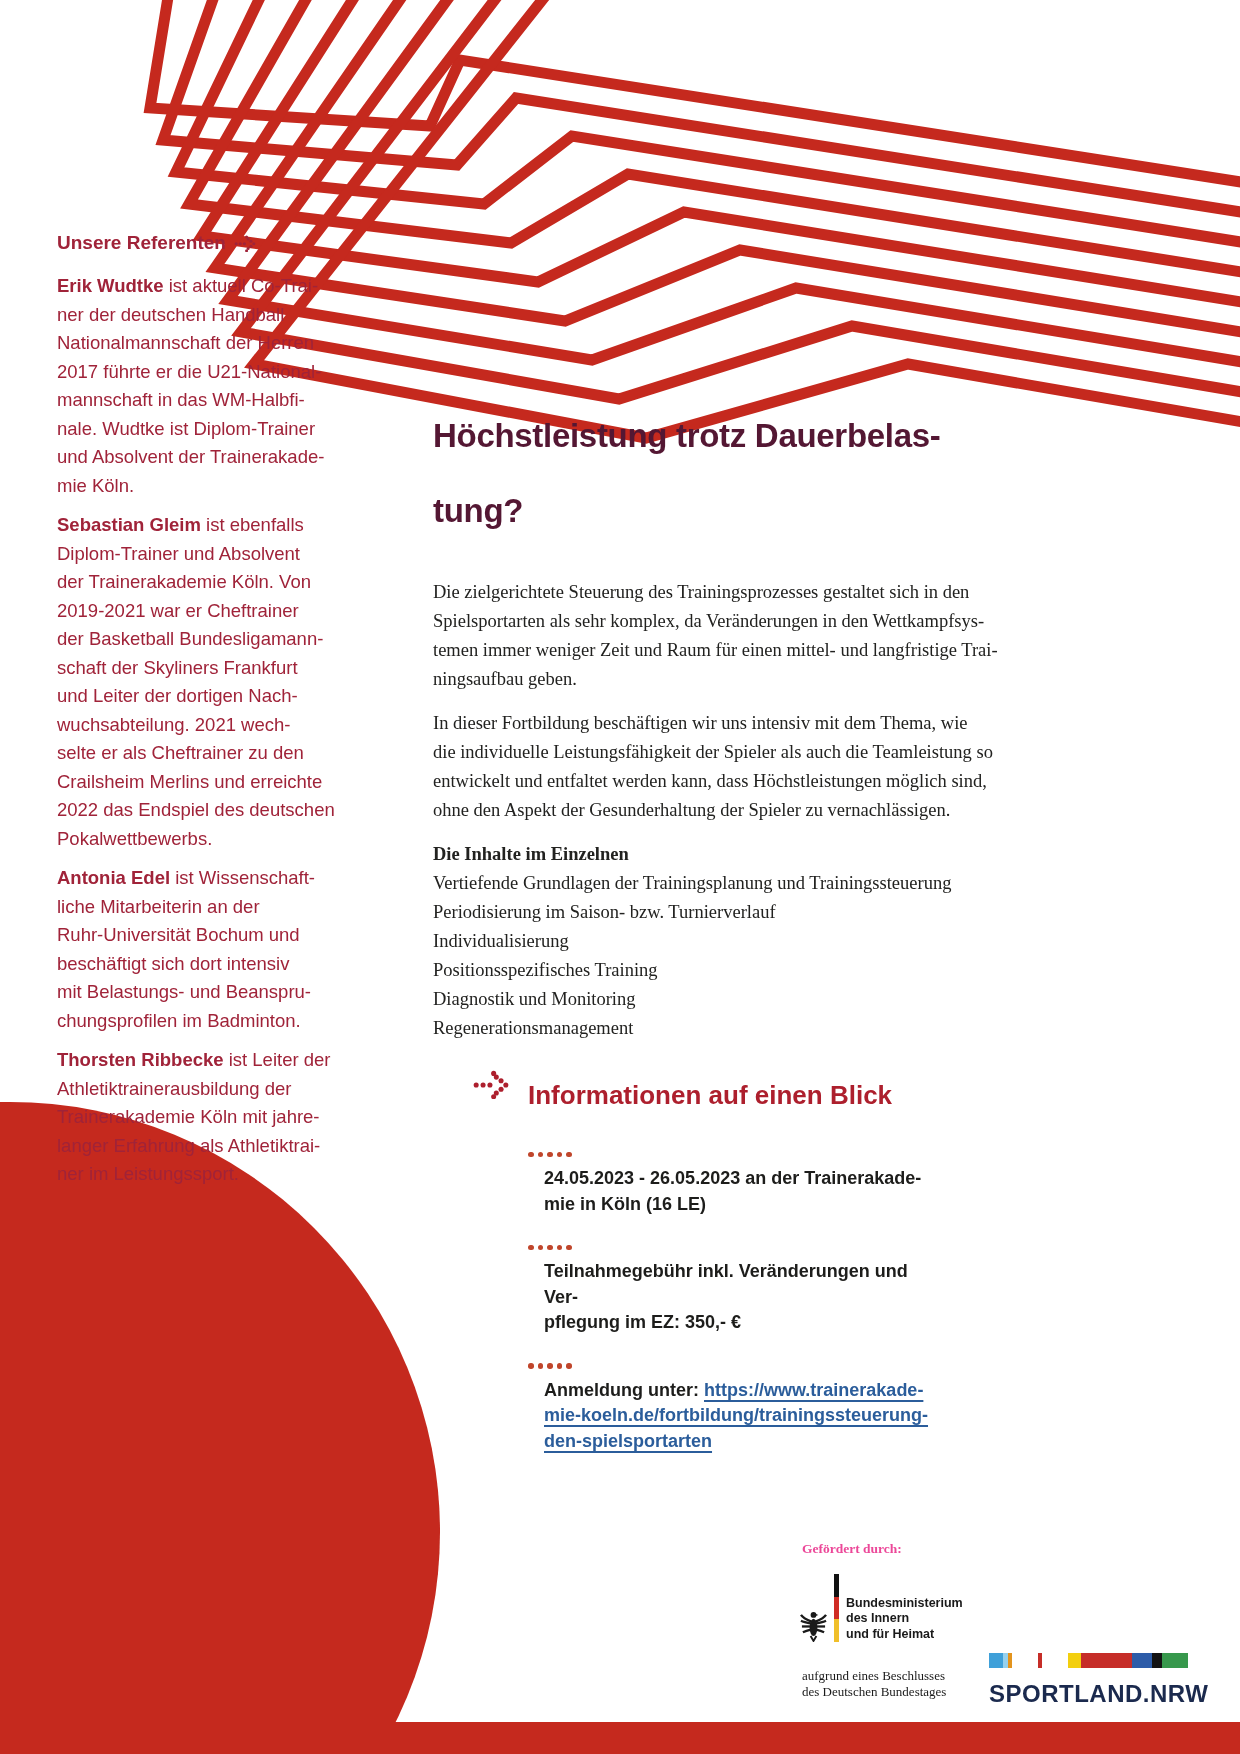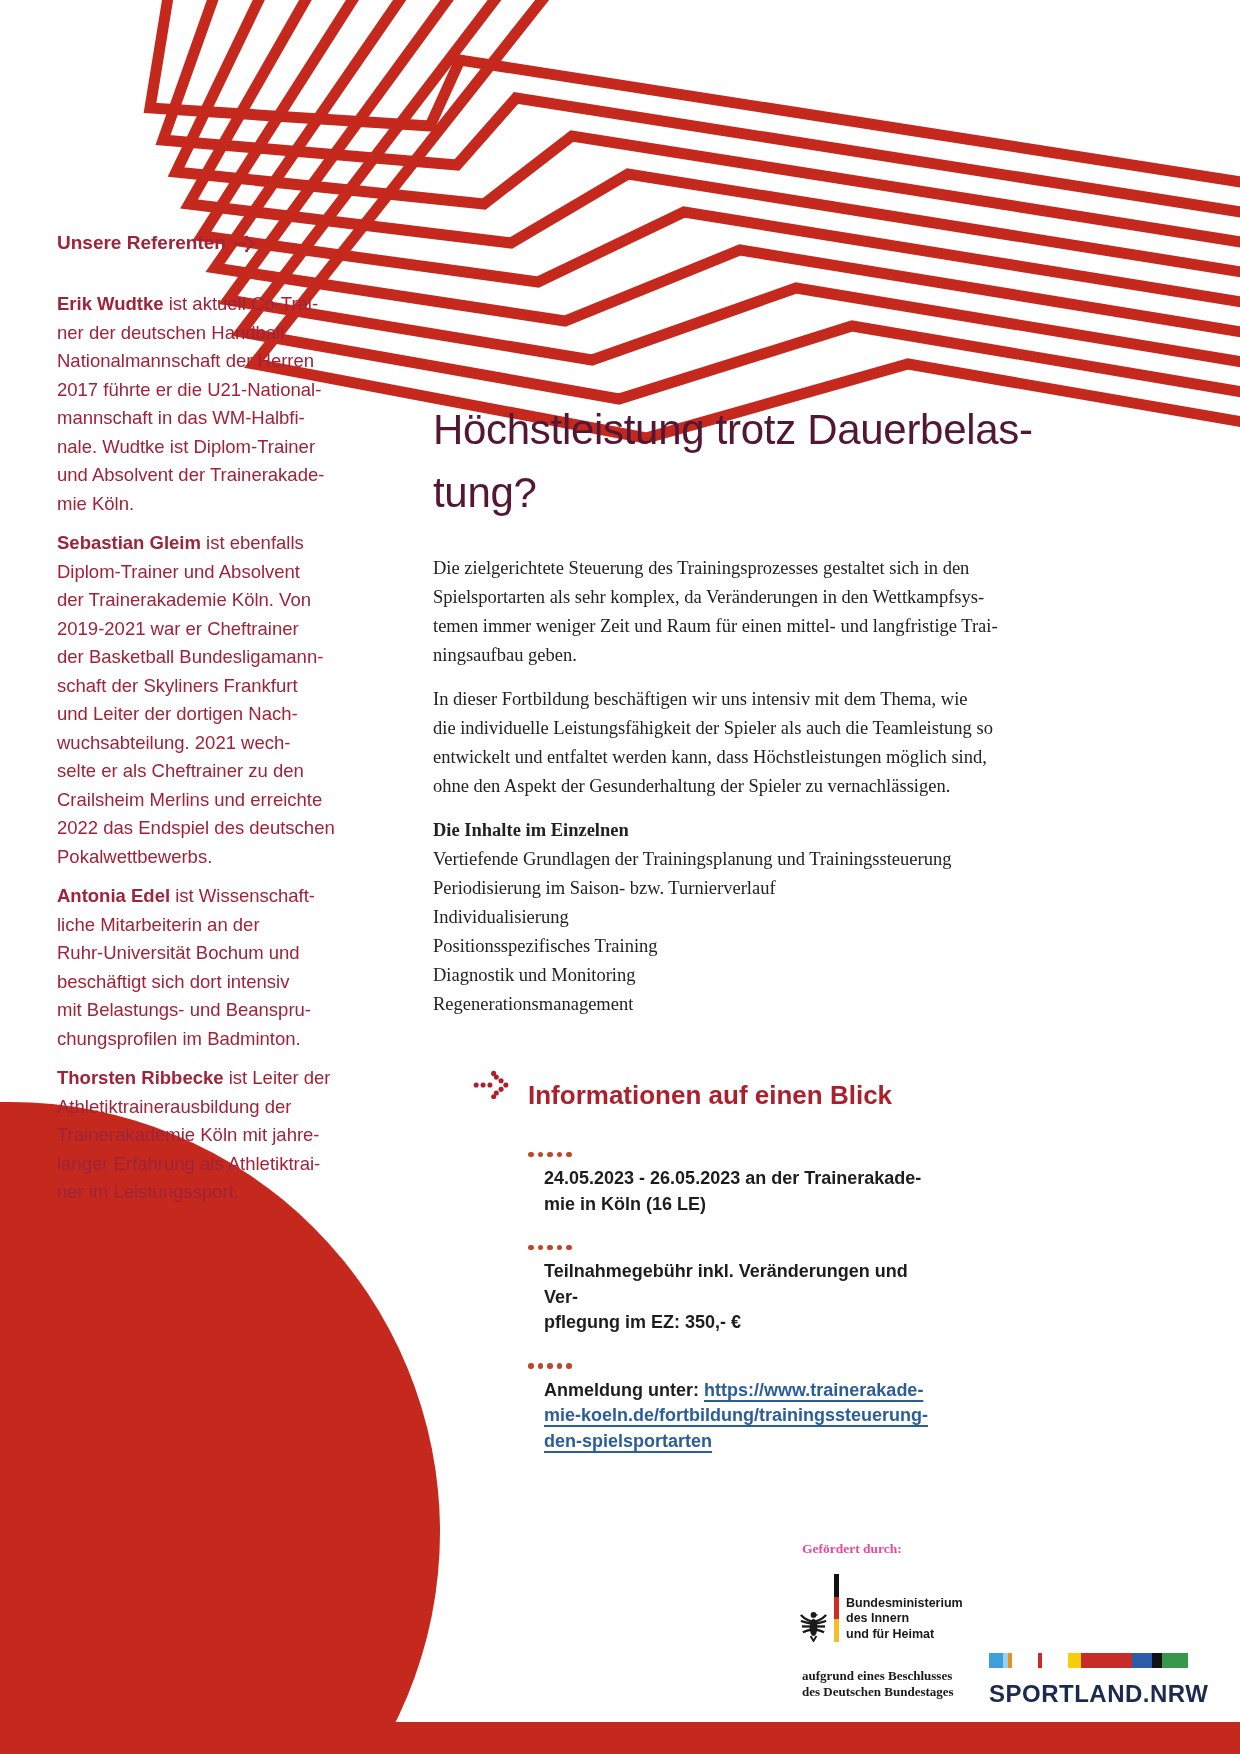--- a/index.html
+++ b/index.html
@@ -6,27 +6,27 @@
   .page{position:relative;width:1240px;height:1754px;background:#fff;overflow:hidden;
         font-family:"Liberation Sans",sans-serif;}
   svg{display:block;}
   .zigzag{position:absolute;left:0;top:0;}
   .red-circle{position:absolute;left:-420px;top:1102px;width:860px;height:860px;
               border-radius:50%;background:#c5291e;}
   .bottom-bar{position:absolute;left:0;top:1722px;width:1240px;height:32px;background:#c5291e;}
 
   
   .sidebar{position:absolute;left:57px;top:232px;width:292px;color:#a02339;}
-  .sb-head{font-weight:bold;font-size:19px;margin-bottom:36px;display:flex;align-items:center;gap:8px;}
+  .sb-head{font-weight:bold;font-size:19px;margin-bottom:18px;display:flex;align-items:center;gap:8px;}
   .bio{white-space:pre-line;font-size:18.5px;line-height:28.5px;margin:0 0 11px 0;}
   .bio b{font-weight:bold;}
 
   
   .main{position:absolute;left:433px;top:398px;width:618px;}
-  .main h1{margin:0 0 30px 0;font-size:42px;line-height:63px;font-weight:normal;
+  .main h1{margin:0 0 30px 0;font-size:33px;line-height:75px;font-weight:bold;
            letter-spacing:-0.3px;color:#541733;white-space:pre-line;}
   .para{font-family:"Liberation Serif",serif;font-size:18.5px;line-height:29px;
         color:#222220;margin:0 0 15px 0;white-space:pre-line;}
   .contents-head{font-family:"Liberation Serif",serif;font-weight:bold;font-size:18.5px;
                  line-height:29px;color:#222220;margin:14px 0 0 0;}
   .citem{font-family:"Liberation Serif",serif;font-size:18.5px;line-height:29px;
          color:#222220;margin:0;}
 
   
   .info{position:absolute;left:528px;top:1064px;width:430px;}
@@ -47,21 +47,21 @@
           font-weight:bold;font-size:13.5px;color:#ec4899;}
   .bmi{position:absolute;left:800px;top:1574px;display:flex;align-items:flex-end;gap:7px;}
   .flagbar{width:5px;height:68px;display:flex;flex-direction:column;}
   .flagbar i{flex:1;}
   .flag-black{background:#111;}
   .flag-red{background:#d02c24;}
   .flag-gold{background:#f0bf2a;}
   .ministry{white-space:pre-line;font-weight:bold;font-size:12.5px;line-height:15.5px;
             color:#1a1a1a;padding-top:2px;}
   .decree{position:absolute;left:802px;top:1668px;font-family:"Liberation Serif",serif;
-          font-weight:bold;font-size:13px;line-height:15.5px;color:#1a1a1a;white-space:pre-line;}
+          font-weight:normal;font-size:13px;line-height:15.5px;color:#1a1a1a;white-space:pre-line;}
   .sportland{position:absolute;left:989px;top:1653px;}
   .sl-bar{display:flex;height:15px;}
   .sl-bar i{display:inline-block;height:15px;}
   .sl-word{margin-top:12px;font-weight:bold;font-size:24px;letter-spacing:0.5px;color:#1b2a4e;}
 </style>
 </head>
 <body>
 
 <div class="page">
 

